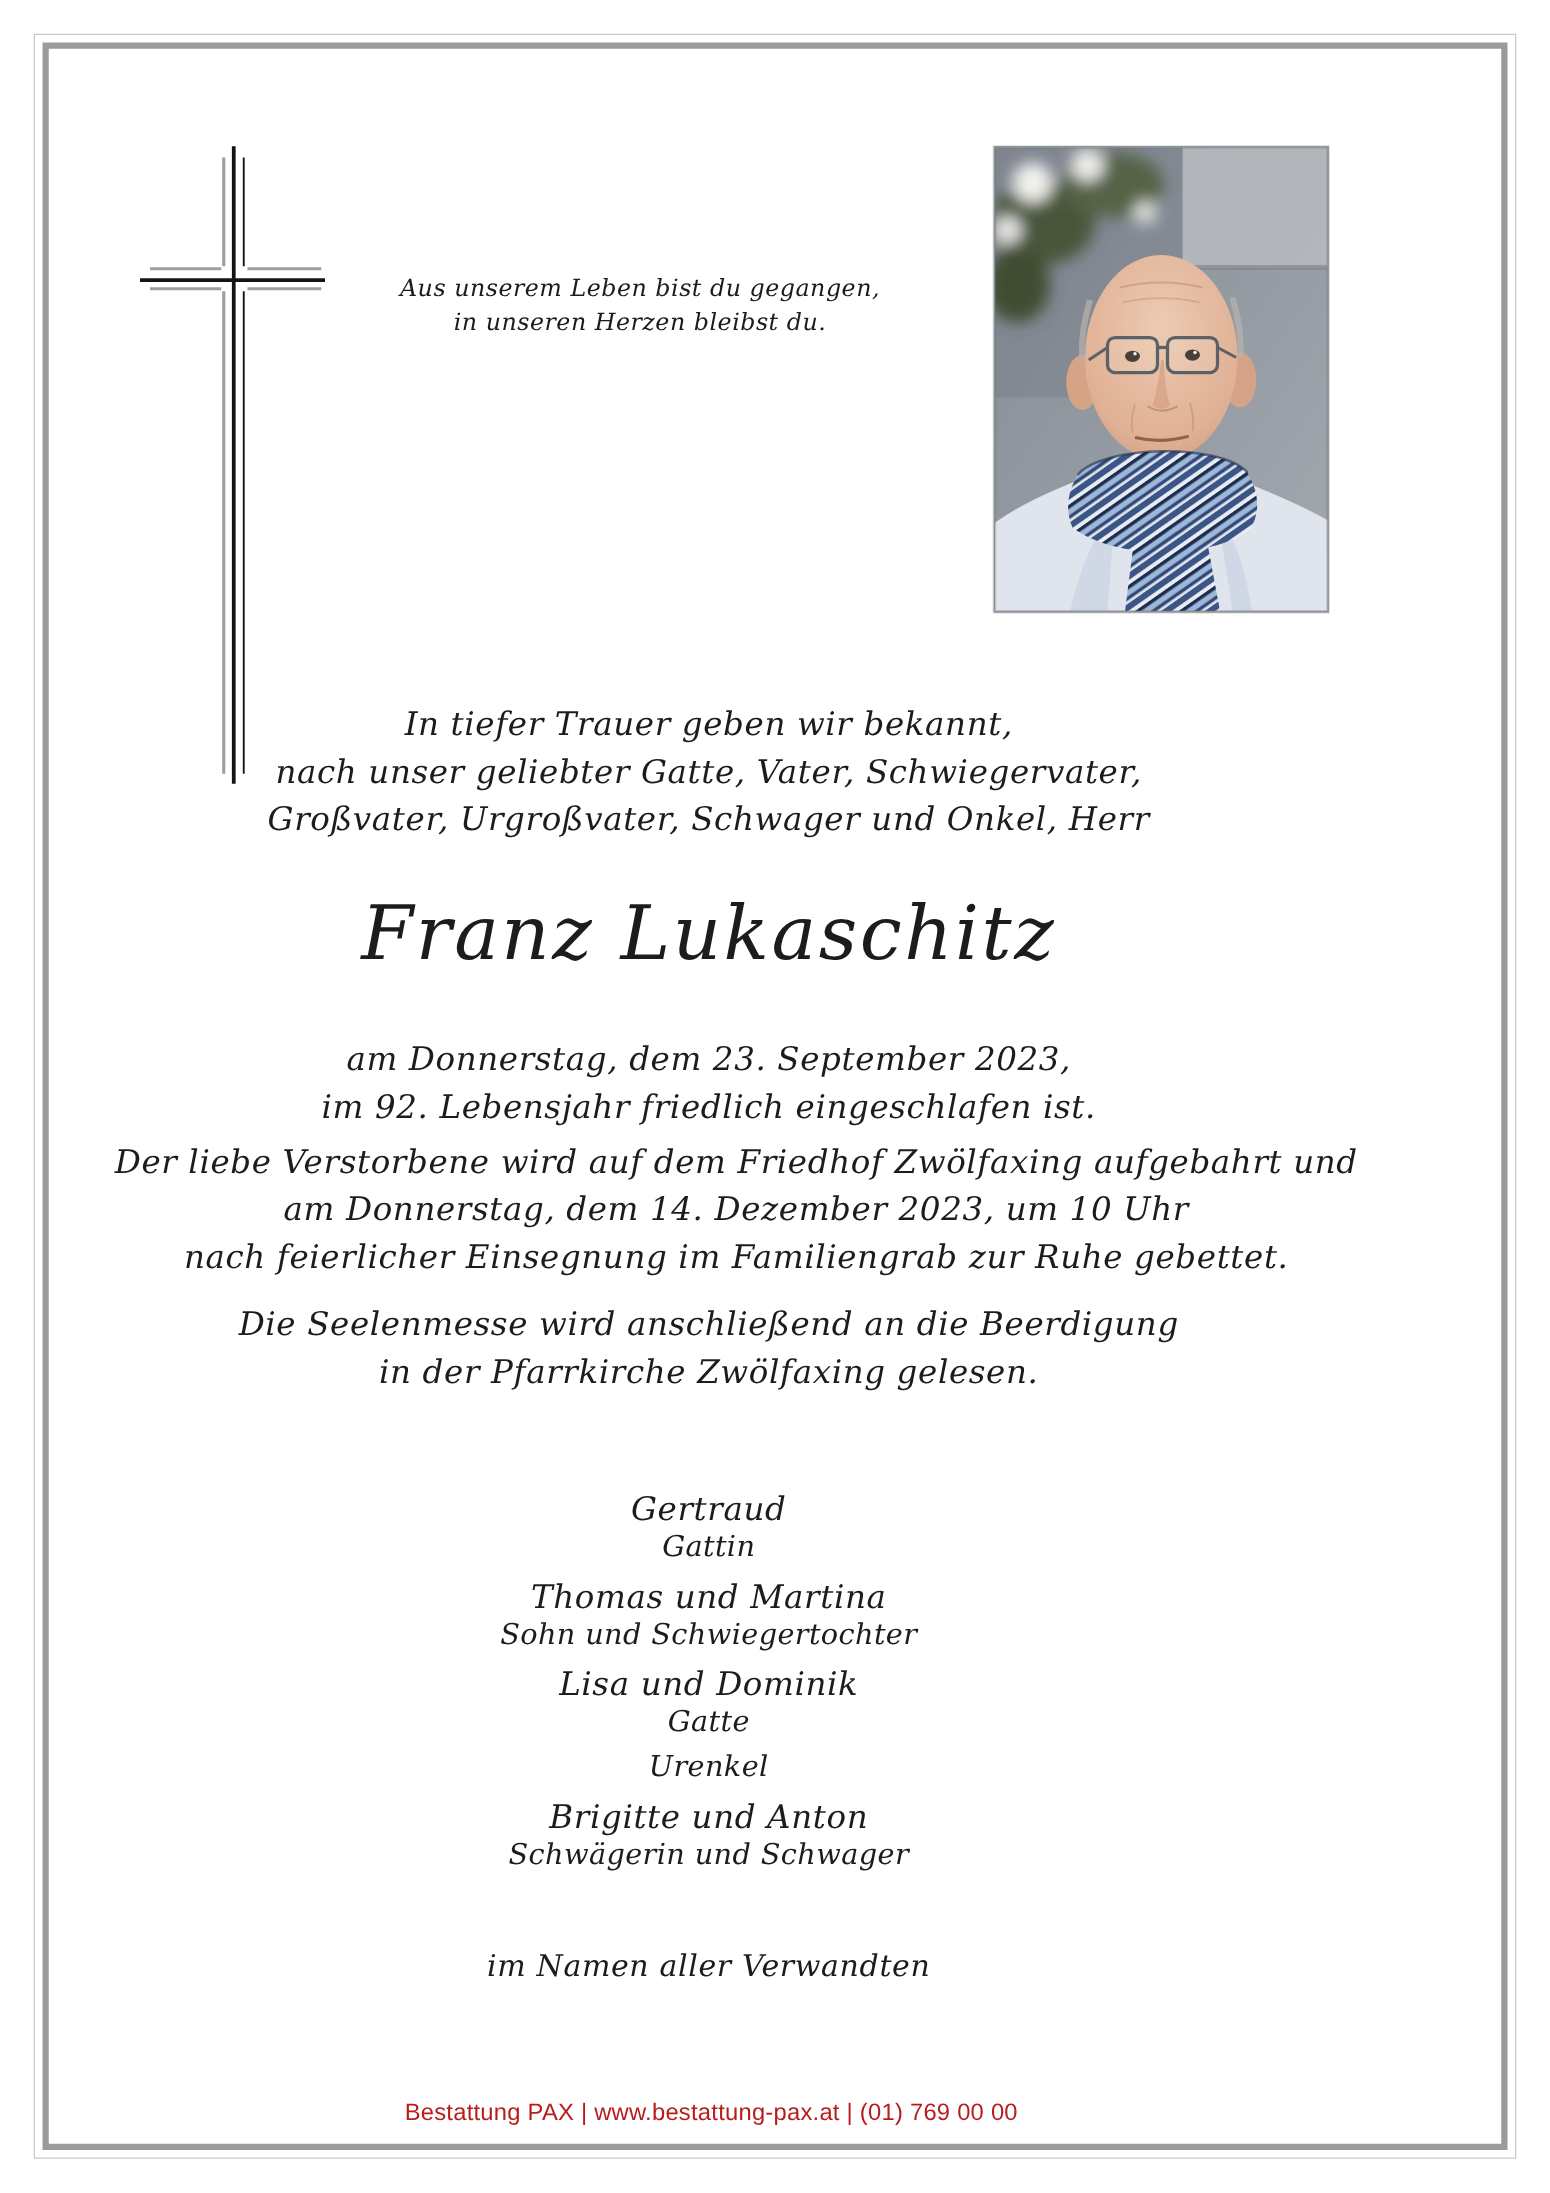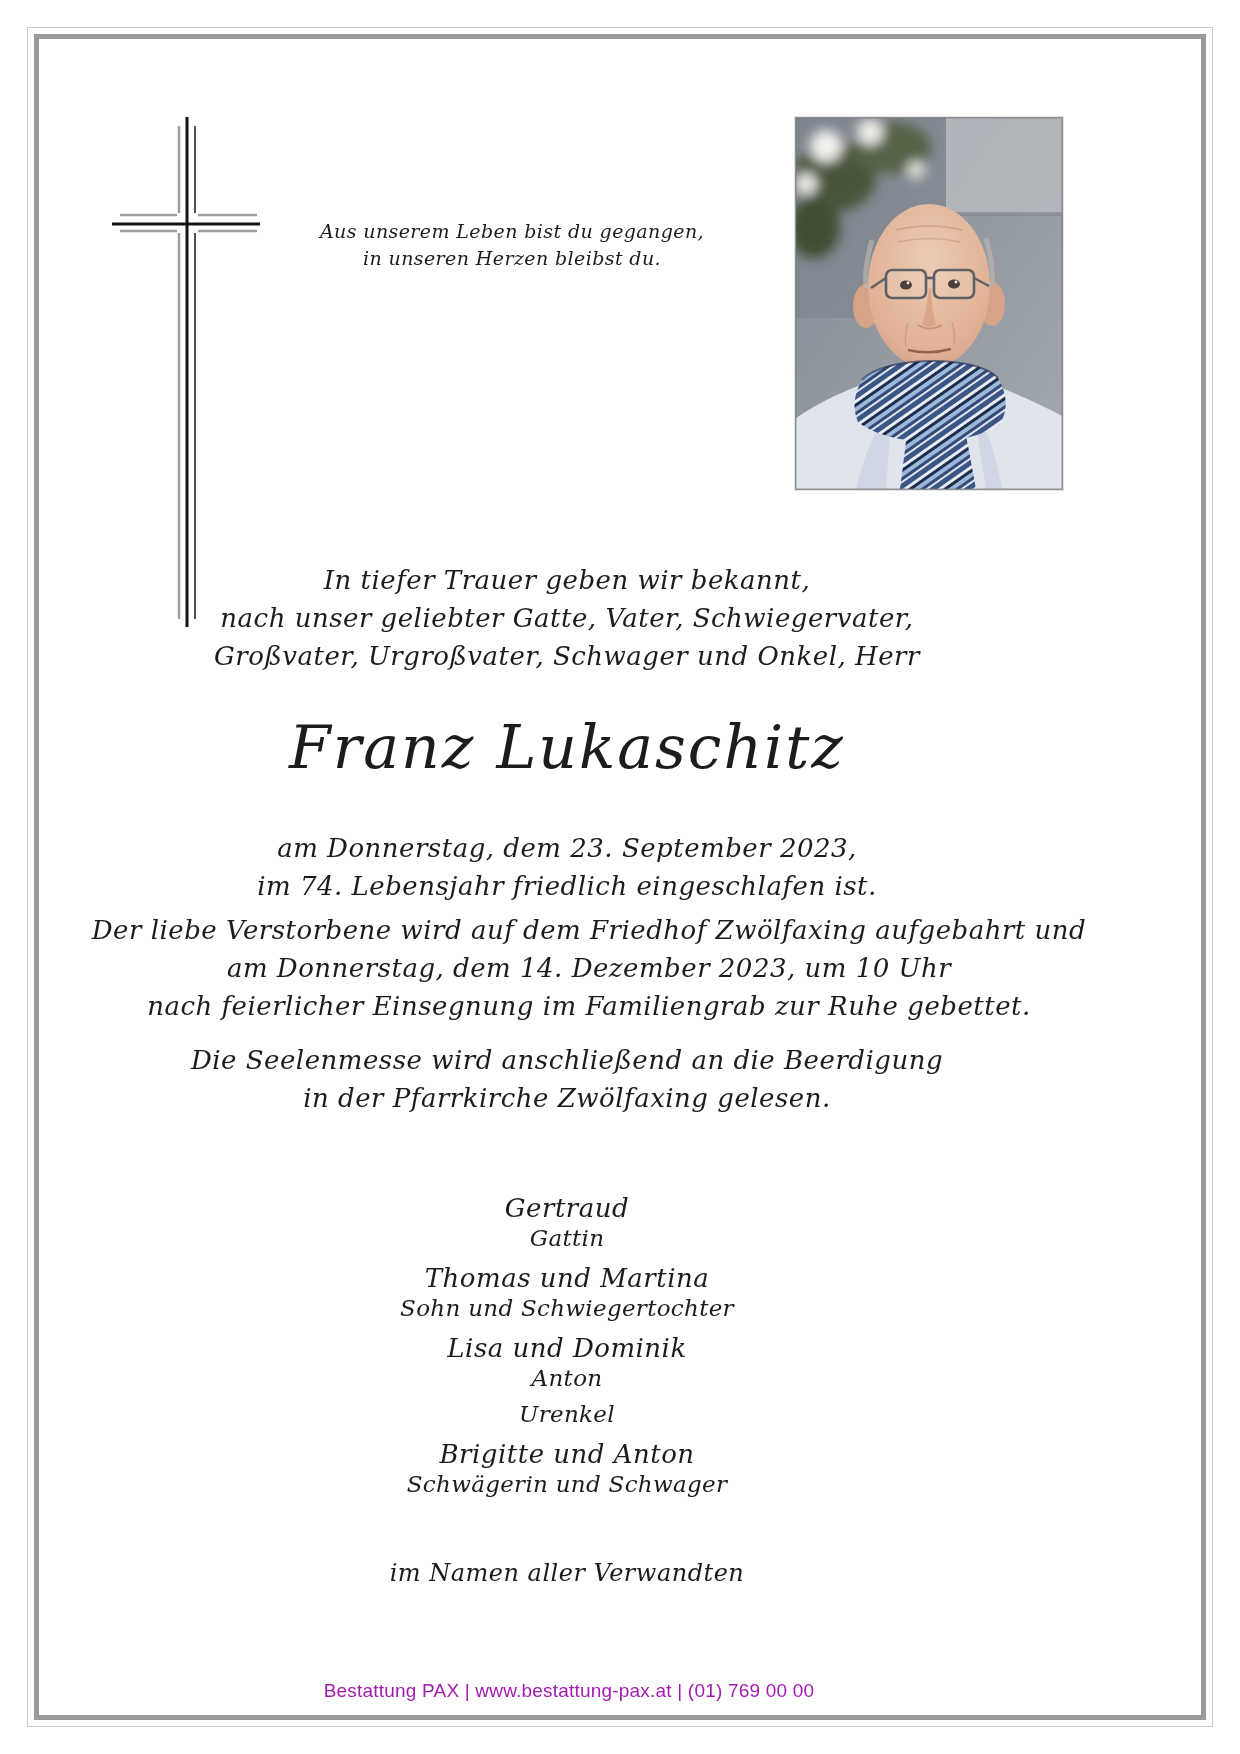--- a/index.html
+++ b/index.html
@@ -80,21 +80,21 @@
 
   .closing { top: 1558px; font-size: 24px; line-height: 30px; letter-spacing: 0.5px; }
 
   .footer {
     position: absolute;
     left: 0; width: 1138px;
     top: 1680px;
     text-align: center;
     font-family: "Liberation Sans", sans-serif;
     font-size: 19px;
-    color: #a21caf;
+    color: #b91c1c;
     letter-spacing: 0.2px;
   }
 </style>
 </head>
 <body>
 
 <div class="page">
 
   <div class="frame-outer"></div>
   <div class="frame-inner"></div>
@@ -206,21 +206,21 @@
   <div class="center-col announce script">
     <div>In tiefer Trauer geben wir bekannt,</div>
     <div>nach unser geliebter Gatte, Vater, Schwiegervater,</div>
     <div>Großvater, Urgroßvater, Schwager und Onkel, Herr</div>
   </div>
 
   <div class="center-col deceased-name script">Franz Lukaschitz</div>
 
   <div class="center-col death script">
     <div>am Donnerstag, dem 23. September 2023,</div>
-    <div>im 74. Lebensjahr friedlich eingeschlafen ist.</div>
+    <div>im 92. Lebensjahr friedlich eingeschlafen ist.</div>
   </div>
 
   <div class="center-col burial script">
     <div>Der liebe Verstorbene wird auf dem Friedhof Zwölfaxing aufgebahrt und</div>
     <div>am Donnerstag, dem 14. Dezember 2023, um 10 Uhr</div>
     <div>nach feierlicher Einsegnung im Familiengrab zur Ruhe gebettet.</div>
   </div>
 
   <div class="center-col mass script">
     <div>Die Seelenmesse wird anschließend an die Beerdigung</div>
@@ -231,21 +231,21 @@
     <div class="mourner">
       <div class="m-names">Gertraud</div>
       <div class="m-rel">Gattin</div>
     </div>
     <div class="mourner">
       <div class="m-names">Thomas und Martina</div>
       <div class="m-rel">Sohn und Schwiegertochter</div>
     </div>
     <div class="mourner">
       <div class="m-names">Lisa und Dominik</div>
-      <div class="m-rel">Anton</div>
+      <div class="m-rel">Gatte</div>
     </div>
     <div class="mourner">
       <div class="m-rel">Urenkel</div>
     </div>
     <div class="mourner">
       <div class="m-names">Brigitte und Anton</div>
       <div class="m-rel">Schwägerin und Schwager</div>
     </div>
   </div>
 

